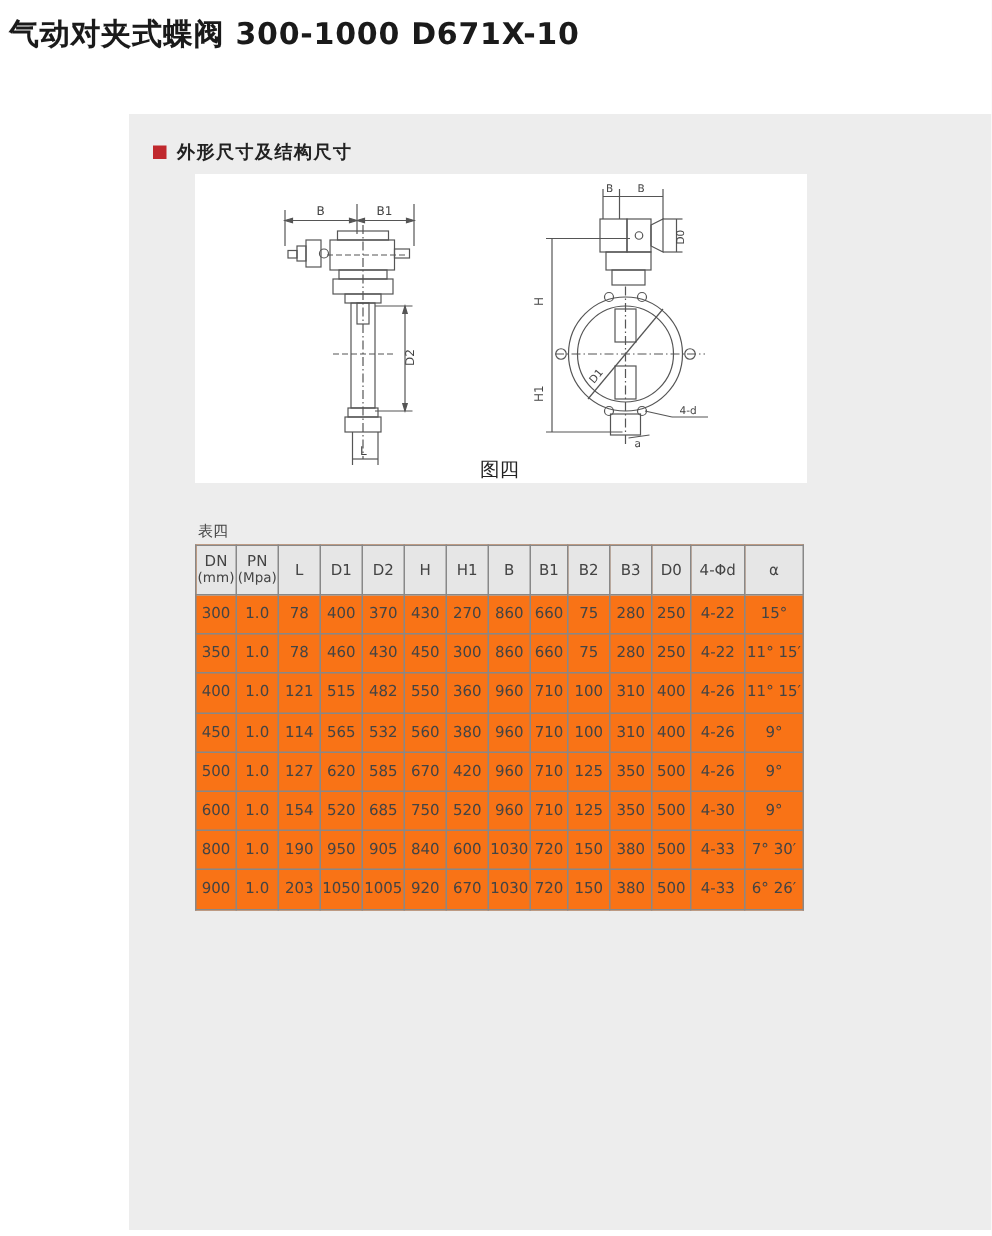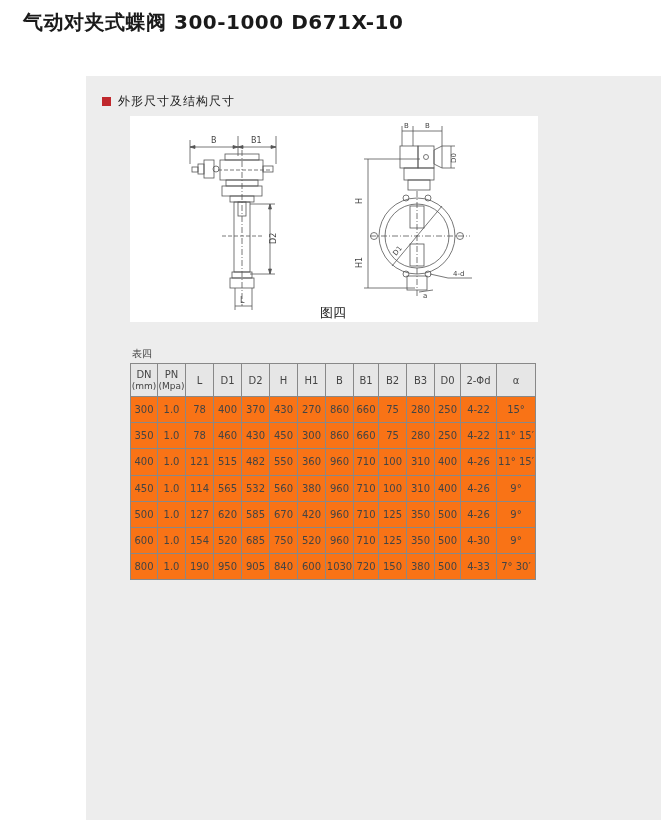--- a/index.html
+++ b/index.html
@@ -1,39 +1,39 @@
 <!DOCTYPE html>
 <html><head>
   <meta charset="utf-8">
   <style>
     * { box-sizing: border-box; margin: 0; padding: 0; }
     html, body { width: 661px; height: 824px; background: #ffffff; overflow: hidden; }
     body { position: relative; font-family: "DejaVu Sans", "Liberation Sans", sans-serif; color: #333; }
 
     .page-title {
-      position: absolute; left: 23px; top: 9px;
+      position: absolute; left: 6px; top: 9px;
       font-size: 20px; font-weight: bold; color: #1a1a1a; letter-spacing: 0.5px;
       font-family: "DejaVu Sans", sans-serif;
       white-space: nowrap;
     }
 
     .panel {
       position: absolute; left: 86px; top: 76px; width: 575px; height: 744px;
       background: #ededed;
     }
 
     .section-heading {
       position: absolute; left: 102px; top: 93px;
       display: flex; align-items: center; gap: 7px;
     }
     .section-heading .marker {
       width: 9px; height: 9px; background: #c0282d; display: inline-block;
     }
     .section-heading .text {
-      font-size: 12px; font-weight: normal; color: #222; letter-spacing: 1px;
+      font-size: 12px; font-weight: bold; color: #222; letter-spacing: 1px;
     }
 
     .figure-box {
       position: absolute; left: 130px; top: 116px; width: 408px; height: 206px;
       background: #ffffff;
     }
     .figure-box svg { position: absolute; left: 0; top: 0; }
     .figure-caption {
       position: absolute; left: 190px; top: 188px; font-size: 13px; color: #222;
     }
@@ -206,21 +206,21 @@
       <th>L</th>
       <th>D1</th>
       <th>D2</th>
       <th>H</th>
       <th>H1</th>
       <th>B</th>
       <th>B1</th>
       <th>B2</th>
       <th>B3</th>
       <th>D0</th>
-      <th>2-Φd</th>
+      <th>4-Φd</th>
       <th>α</th>
     </tr>
   </thead>
   <tbody>
     <tr>
         <td>300</td>
         <td>1.0</td>
         <td>78</td>
         <td>400</td>
         <td>370</td>
@@ -323,14 +323,30 @@
         <td>840</td>
         <td>600</td>
         <td>1030</td>
         <td>720</td>
         <td>150</td>
         <td>380</td>
         <td>500</td>
         <td>4-33</td>
         <td>7° 30′</td>
       </tr>
+    <tr>
+        <td>900</td>
+        <td>1.0</td>
+        <td>203</td>
+        <td>1050</td>
+        <td>1005</td>
+        <td>920</td>
+        <td>670</td>
+        <td>1030</td>
+        <td>720</td>
+        <td>150</td>
+        <td>380</td>
+        <td>500</td>
+        <td>4-33</td>
+        <td>6° 26′</td>
+      </tr>
   </tbody>
 </table>
 
 </body></html>

